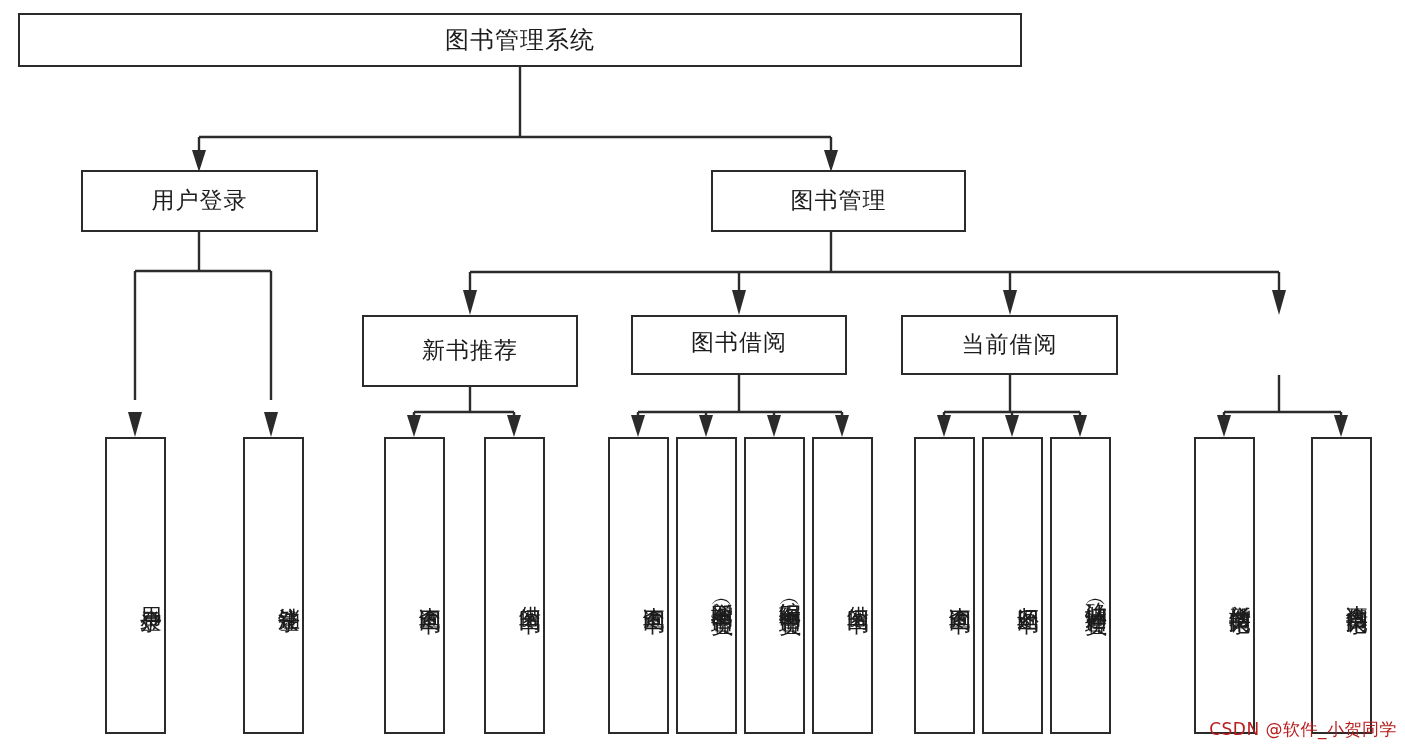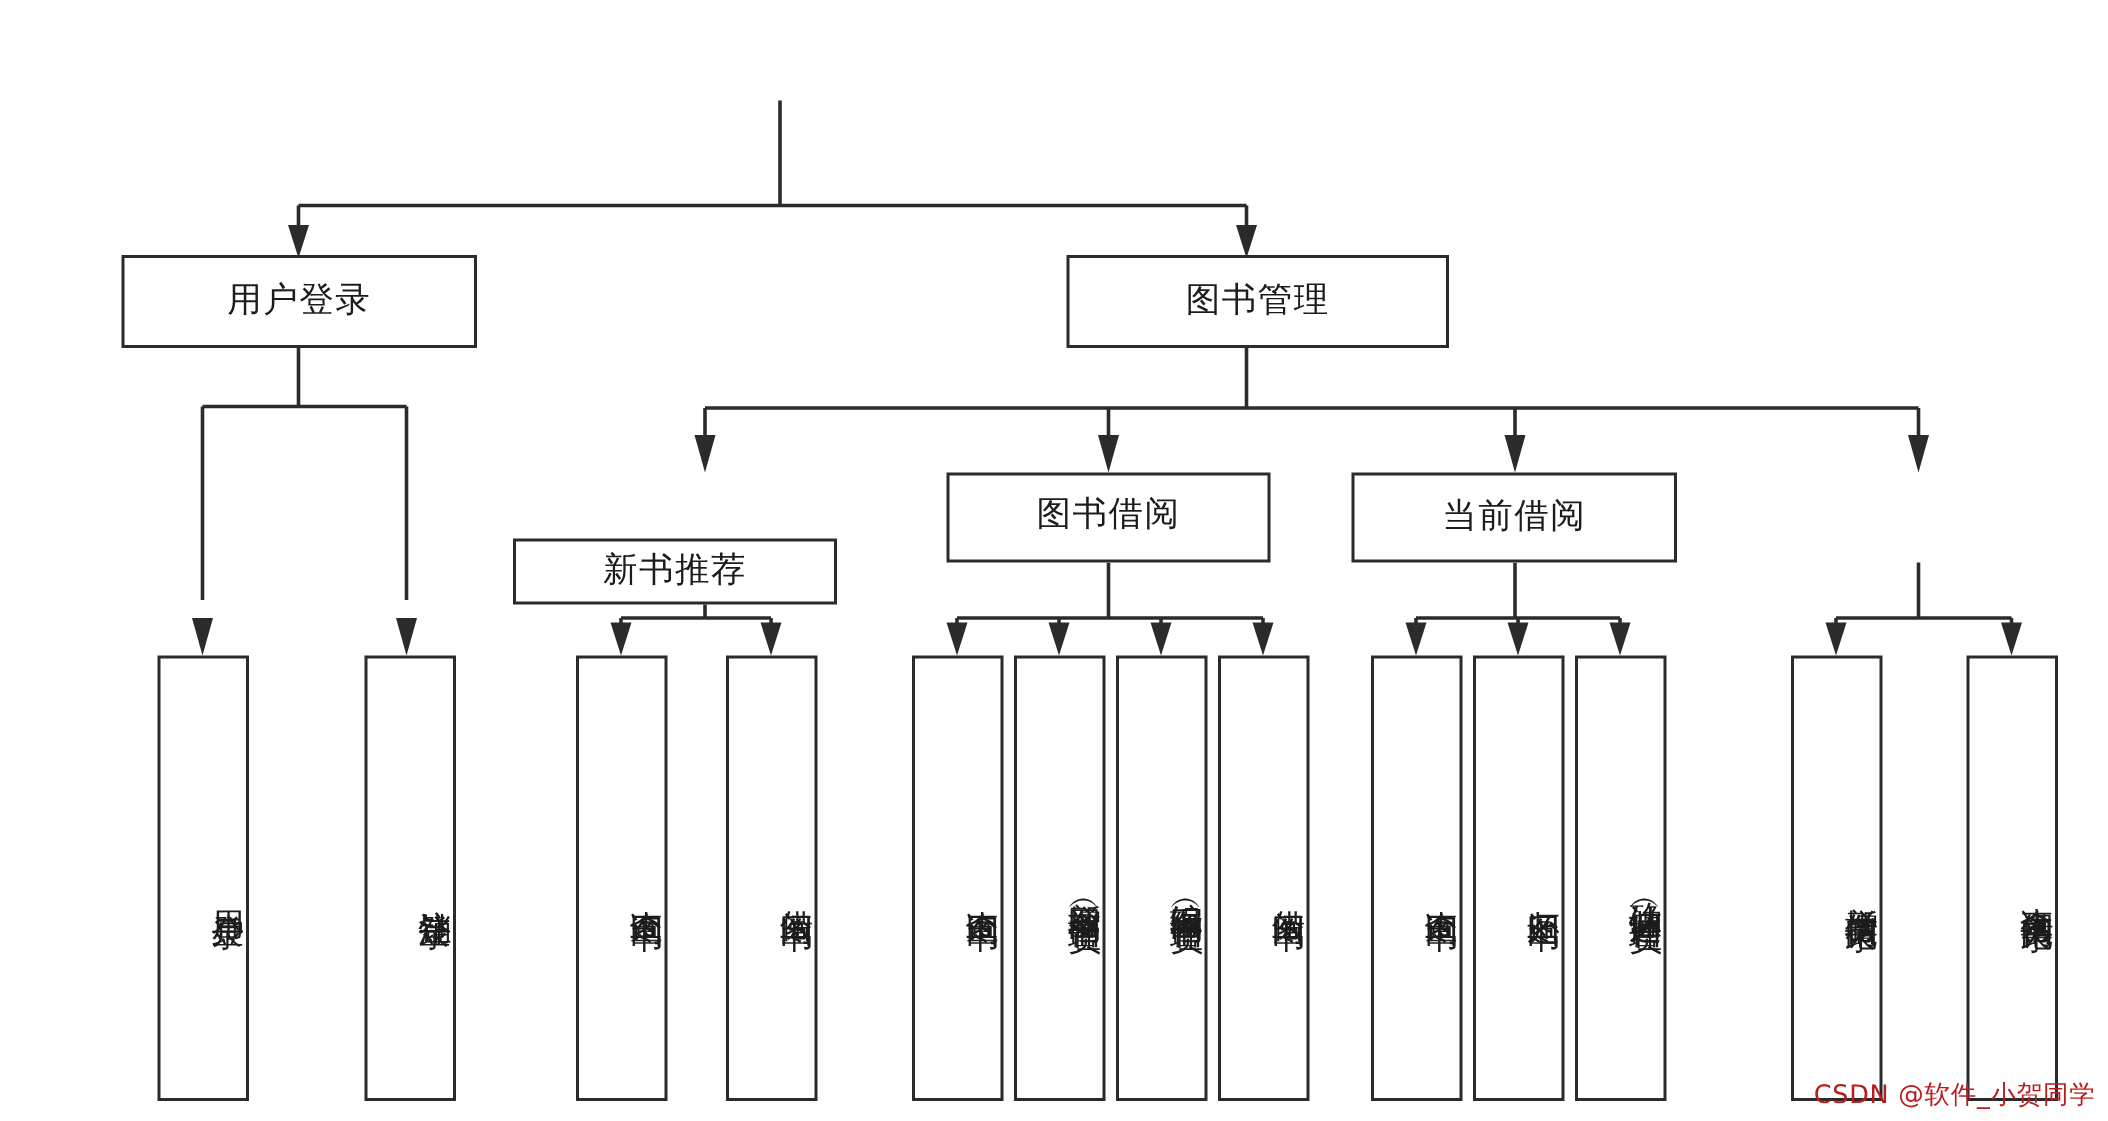--- a/index.html
+++ b/index.html
@@ -137,29 +137,32 @@
     <polygon class="arrowhead" points="1080,437 1073,415 1087,415"></polygon>
 
     <path class="lk" d="M1279,375 L1279,412"></path>
     <path class="lk" d="M1224,412 L1341,412"></path>
     <path class="lk" d="M1224,412 L1224,420"></path>
     <path class="lk" d="M1341,412 L1341,420"></path>
     <polygon class="arrowhead" points="1224,437 1217,415 1231,415"></polygon>
     <polygon class="arrowhead" points="1341,437 1334,415 1348,415"></polygon>
   </svg>
 
+  <div class="node horiz root" style="left:18px; top:13px; width:1004px; height:54px;">
+    <span>图书管理系统</span>
+  </div>
 
   <div class="node horiz" style="left:81px; top:170px; width:237px; height:62px;">
     <span>用户登录</span>
   </div>
   <div class="node horiz" style="left:711px; top:170px; width:255px; height:62px;">
     <span>图书管理</span>
   </div>
 
-  <div class="node horiz" style="left:342px; top:315px; width:216px; height:44px;margin-top:44px;">
+  <div class="node horiz" style="left:362px; top:315px; width:216px; height:72px;">
     <span>新书推荐</span>
   </div>
   <div class="node horiz" style="left:631px; top:315px; width:216px; height:60px;font-family:Liberation Mono, monospace;">
     <span>图书借阅</span>
   </div>
   <div class="node horiz" style="left:901px; top:315px; width:217px; height:60px;">
     <span>当前借阅</span>
   </div>
 
   <div class="node vert" style="left:105px; top:437px; width:61px; height:297px;">

